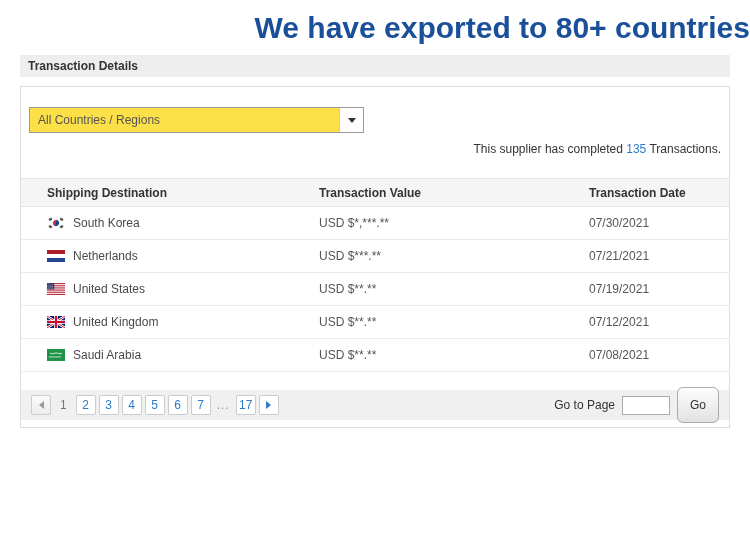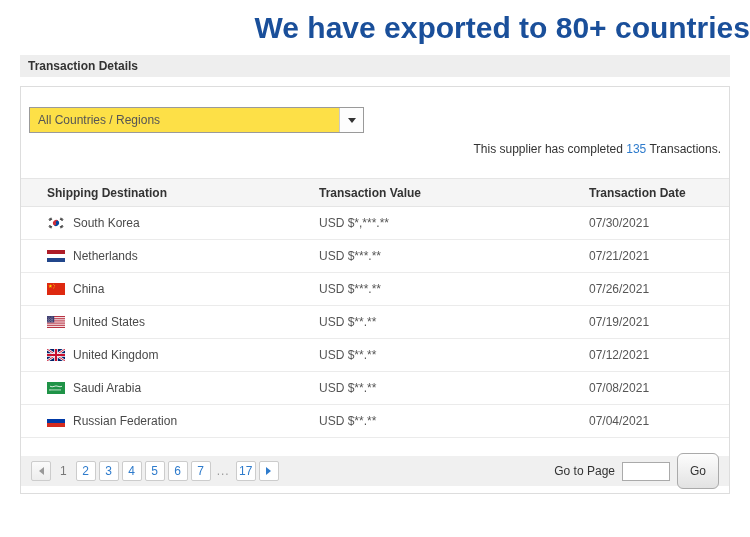--- a/index.html
+++ b/index.html
@@ -264,39 +264,20 @@
             </span>
           </td>
         <td>USD $***.**</td>
         <td>07/21/2021</td>
       </tr>
       <tr>
         <td class="c1d">
             <span class="country-cell">
           <span class="flag">
                 <svg viewBox="0 0 18 12">
-                  <rect width="18" height="12" fill="#de2910"></rect>
-                  <polygon fill="#ffde00" points="3.4,1.2 3.87,2.55 5.3,2.58 4.16,3.45 4.58,4.82 3.4,4.0 2.22,4.82 2.64,3.45 1.5,2.58 2.93,2.55"></polygon>
-                  <circle cx="6.5" cy="1.3" r="0.45" fill="#ffde00"></circle>
-                  <circle cx="7.5" cy="2.5" r="0.45" fill="#ffde00"></circle>
-                  <circle cx="7.5" cy="3.9" r="0.45" fill="#ffde00"></circle>
-                  <circle cx="6.5" cy="5.0" r="0.45" fill="#ffde00"></circle>
-                </svg>
-              </span>
-          <span class="country-name">China</span>
-            </span>
-          </td>
-        <td>USD $***.**</td>
-        <td>07/26/2021</td>
-      </tr>
-      <tr>
-        <td class="c1d">
-            <span class="country-cell">
-          <span class="flag">
-                <svg viewBox="0 0 18 12">
                   <rect width="18" height="12" fill="#fff"></rect>
                   <g fill="#b22234">
                     <rect y="0" width="18" height="0.92"></rect>
                     <rect y="1.85" width="18" height="0.92"></rect>
                     <rect y="3.69" width="18" height="0.92"></rect>
                     <rect y="5.54" width="18" height="0.92"></rect>
                     <rect y="7.38" width="18" height="0.92"></rect>
                     <rect y="9.23" width="18" height="0.92"></rect>
                     <rect y="11.08" width="18" height="0.92"></rect>
                   </g>
@@ -357,36 +338,20 @@
                   <rect x="3" y="7.6" width="11" height="0.7" fill="#fff"></rect>
                   <rect x="2.2" y="7.45" width="1" height="1" fill="#fff"></rect>
                 </svg>
               </span>
           <span class="country-name">Saudi Arabia</span>
             </span>
           </td>
         <td>USD $**.**</td>
         <td>07/08/2021</td>
       </tr>
-      <tr>
-        <td class="c1d">
-            <span class="country-cell">
-          <span class="flag">
-                <svg viewBox="0 0 18 12">
-                  <rect width="18" height="4" fill="#fff"></rect>
-                  <rect y="4" width="18" height="4" fill="#0039a6"></rect>
-                  <rect y="8" width="18" height="4" fill="#d52b1e"></rect>
-                </svg>
-              </span>
-          <span class="country-name">Russian Federation</span>
-            </span>
-          </td>
-        <td>USD $**.**</td>
-        <td>07/04/2021</td>
-      </tr>
     </tbody>
   </table>
 
   <div class="pager-band">
     <div class="pages">
       <span class="arrow-btn arrow-prev">
           <span class="tri-left"></span>
         </span>
       <span class="page-current">1</span>
       <a class="page-btn">2</a>

